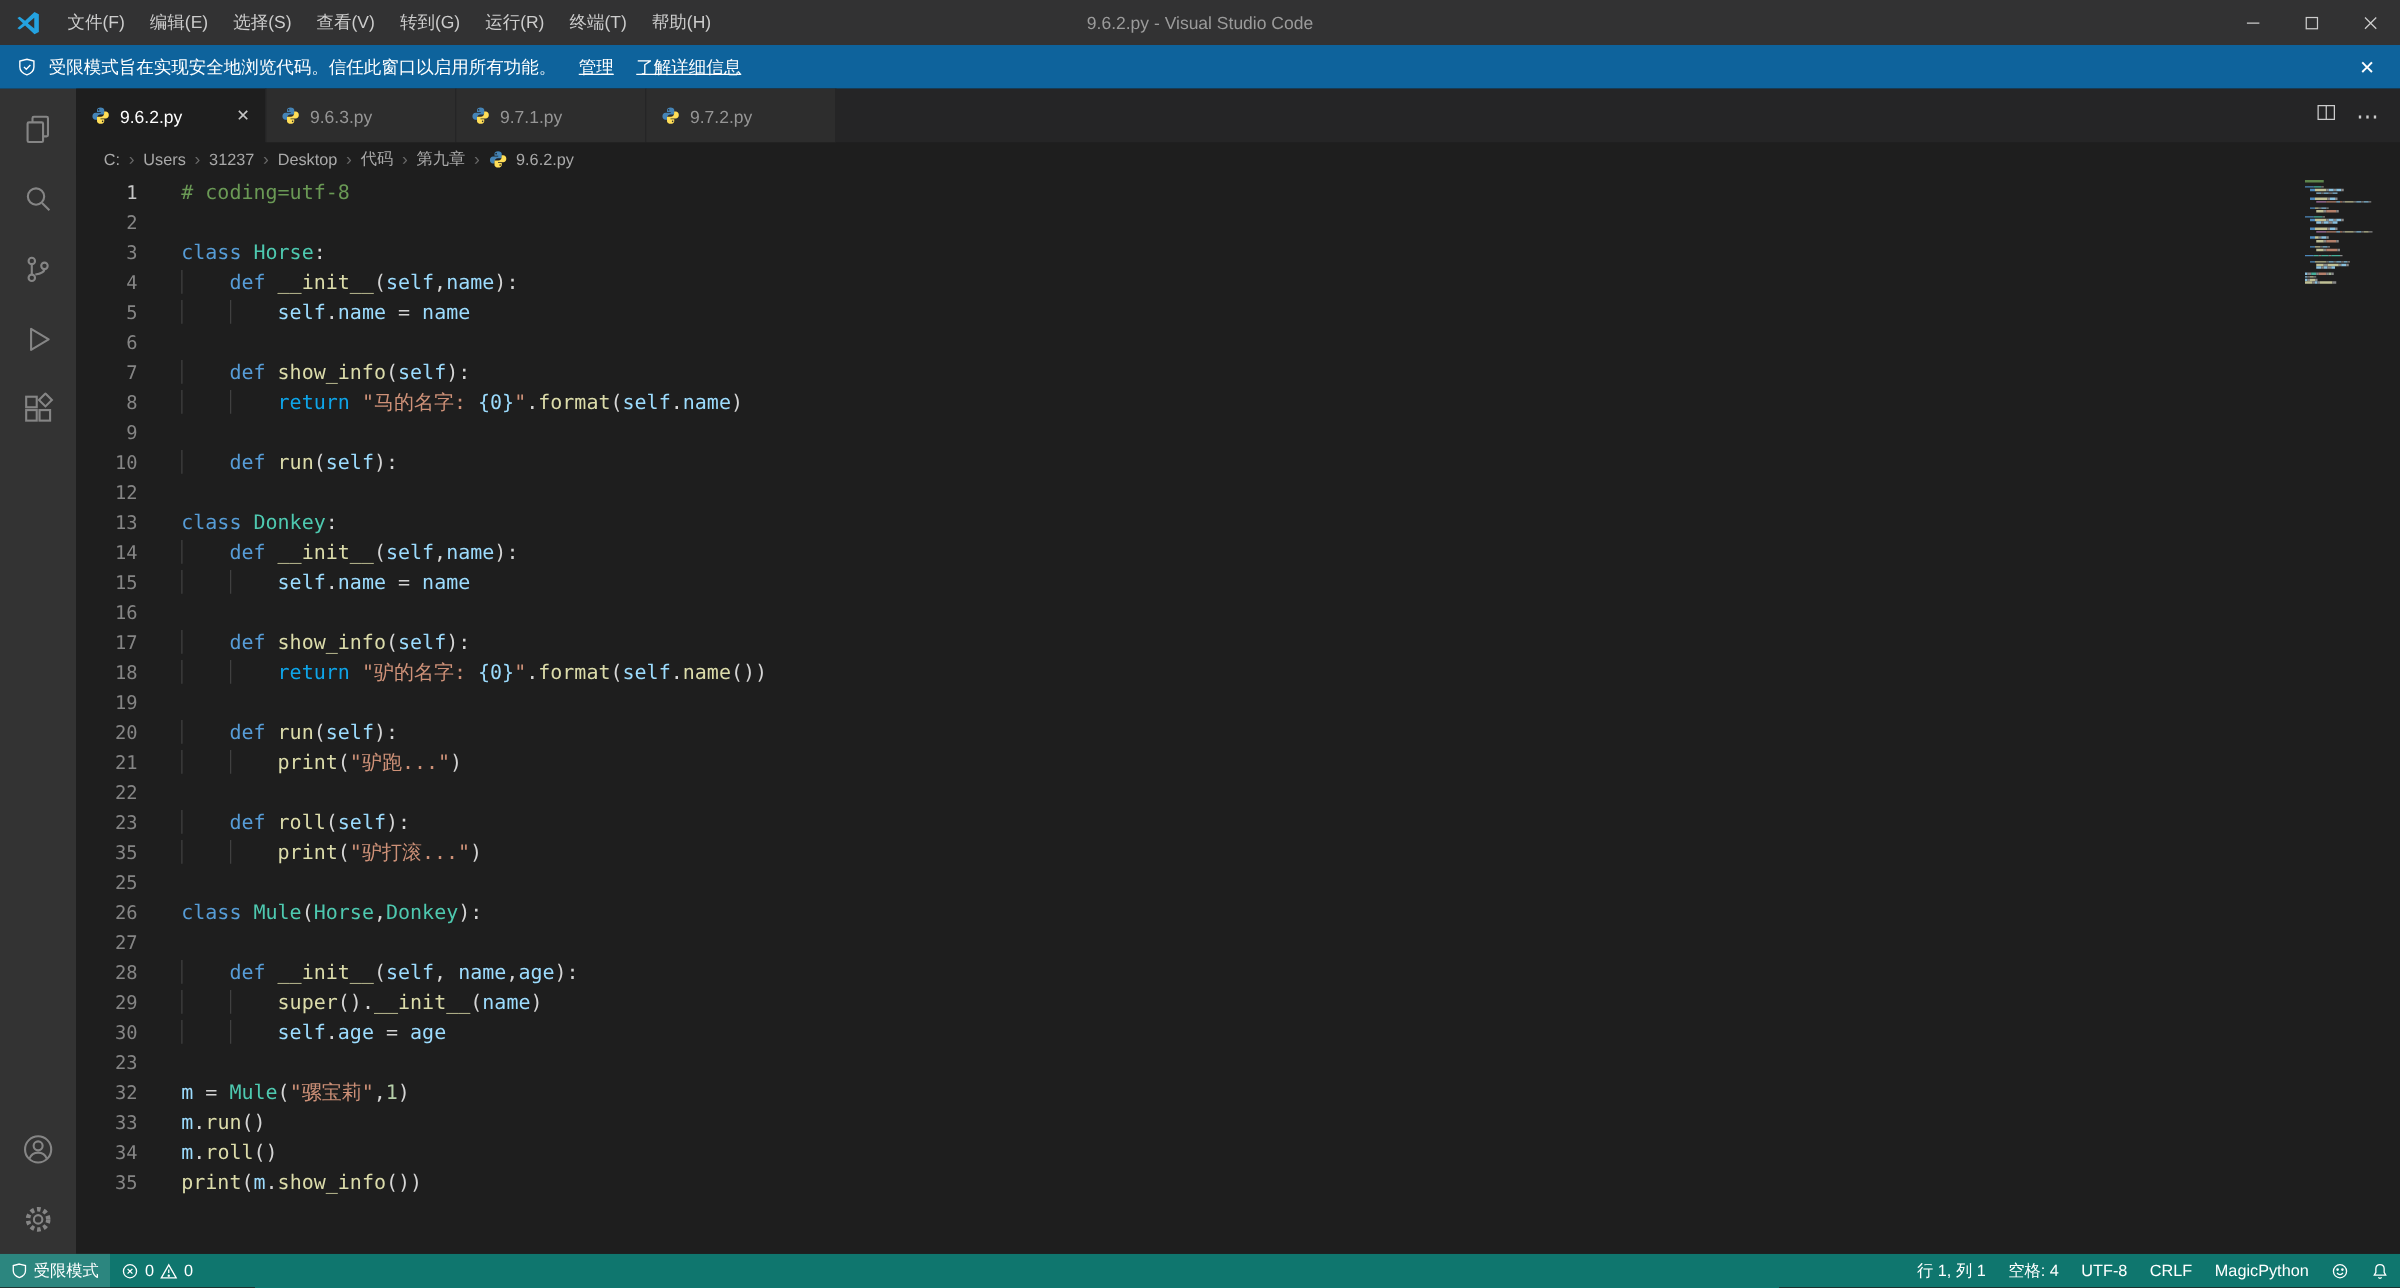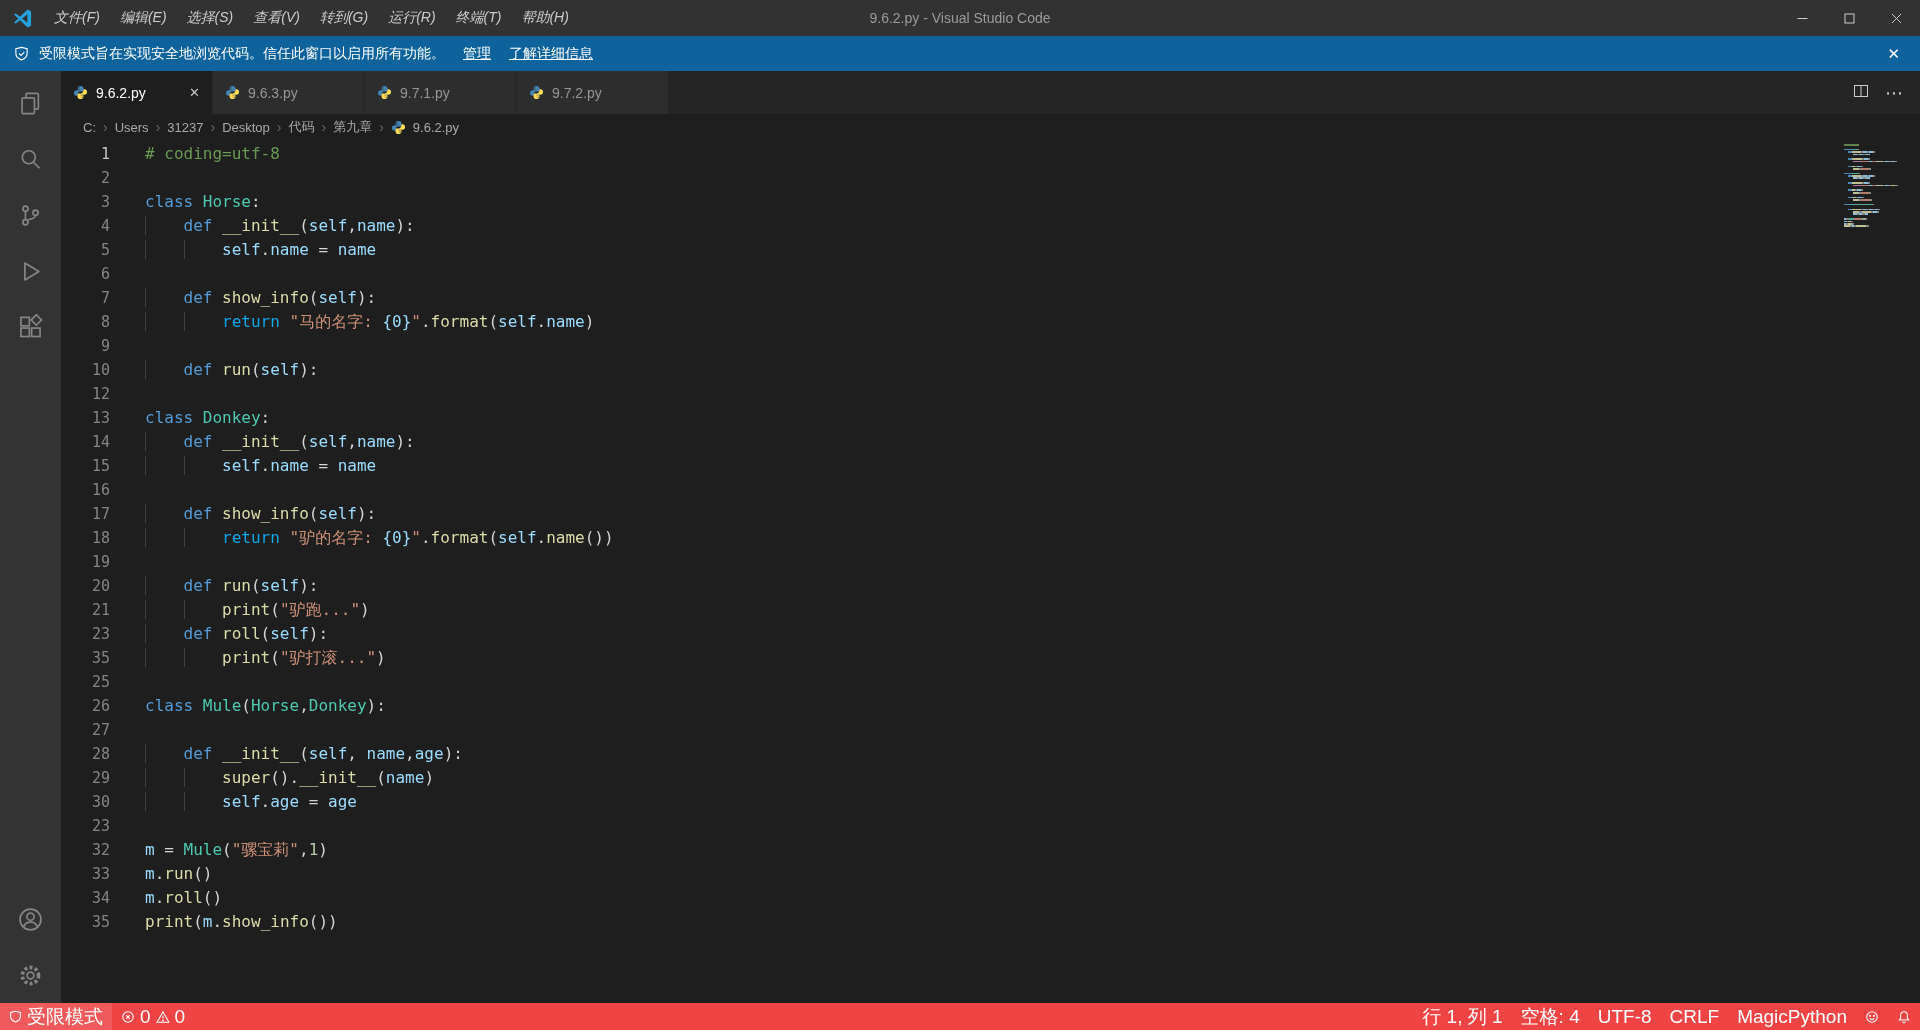--- a/index.html
+++ b/index.html
@@ -3,21 +3,21 @@
 <meta charset="utf-8">
 <style>
   * { margin:0; padding:0; box-sizing:border-box; }
   html,body { width:1920px; height:1030px; overflow:hidden; background:#1e1e1e;
     font-family:"Liberation Sans", sans-serif; color:#cccccc; }
 
   
   .titlebar { height:36px; background:#323233; display:flex; align-items:center; position:relative; font-size:14px; }
   .logo { width:44px; display:flex; align-items:center; justify-content:center; }
   .menus { display:flex; height:100%; }
-  .menu-item { padding:0 10px; display:flex; align-items:center; color:#cccccc;font-style:italic; }
+  .menu-item { padding:0 10px; display:flex; align-items:center; color:#cccccc; }
   .window-title { position:absolute; left:50%; top:50%; transform:translate(-50%,-50%); color:#9b9b9b; white-space:nowrap; }
   .win-controls { margin-left:auto; display:flex; height:100%; }
   .win-btn { width:47px; display:flex; align-items:center; justify-content:center; }
 
   
   .banner { height:35px; background:#0E639C; display:flex; align-items:center; color:#ffffff; font-size:14px; padding:0 14px; }
   .banner-shield { display:flex; align-items:center; margin-right:10px; }
   .banner-link { color:#ffffff; text-decoration:underline; margin-left:18px; cursor:pointer; }
   .banner-close { margin-left:auto; font-size:15px; padding:0 6px; cursor:pointer; }
 
@@ -57,21 +57,21 @@
 
   .tk-cm{color:#6A9955} .tk-kw{color:#569CD6} .tk-ct{color:#0ea5e9}
   .tk-cl{color:#4EC9B0} .tk-fn{color:#DCDCAA} .tk-va{color:#9CDCFE}
   .tk-st{color:#CE9178} .tk-fs{color:#9CDCFE} .tk-nu{color:#B5CEA8} .tk-pl{color:#D4D4D4}
 
   .minimap { position:absolute; top:4px; right:14px; width:62px; opacity:0.85; }
   .mm-row { height:2.4px; display:flex; }
   .mm-seg { height:1.7px; display:inline-block; }
 
   
-  .statusbar { height:27px; background:#ef4444; display:flex; align-items:center; color:#ffffff; font-size:19px; }
+  .statusbar { height:27px; background:#0f766e; display:flex; align-items:center; color:#ffffff; font-size:13px; }
   .sb-left, .sb-right { display:flex; height:100%; align-items:center; }
   .sb-right { margin-left:auto; }
   .sb-item { display:flex; align-items:center; gap:5px; padding:0 9px; height:100%; white-space:nowrap; }
   .sb-restricted { background:rgba(255,255,255,0.12); }
   .sb-ic { display:flex; align-items:center; }
 </style>
 </head>
 <body>
 
 <div class="window">
@@ -326,20 +326,24 @@
             </div>
             <div class="line">
               <span class="ln">20</span>
               <span class="lc"><span class="ind">    </span><span class="tk-kw">def </span><span class="tk-fn">run</span><span class="tk-pl">(</span><span class="tk-va">self</span><span class="tk-pl">):</span></span>
             </div>
             <div class="line">
               <span class="ln">21</span>
               <span class="lc"><span class="ind">    </span><span class="ind">    </span><span class="tk-fn">print</span><span class="tk-pl">(</span><span class="tk-st">"驴跑..."</span><span class="tk-pl">)</span></span>
             </div>
             <div class="line">
+              <span class="ln">22</span>
+              <span class="lc"></span>
+            </div>
+            <div class="line">
               <span class="ln">23</span>
               <span class="lc"><span class="ind">    </span><span class="tk-kw">def </span><span class="tk-fn">roll</span><span class="tk-pl">(</span><span class="tk-va">self</span><span class="tk-pl">):</span></span>
             </div>
             <div class="line">
               <span class="ln">35</span>
               <span class="lc"><span class="ind">    </span><span class="ind">    </span><span class="tk-fn">print</span><span class="tk-pl">(</span><span class="tk-st">"驴打滚..."</span><span class="tk-pl">)</span></span>
             </div>
             <div class="line">
               <span class="ln">25</span>
               <span class="lc"></span>

